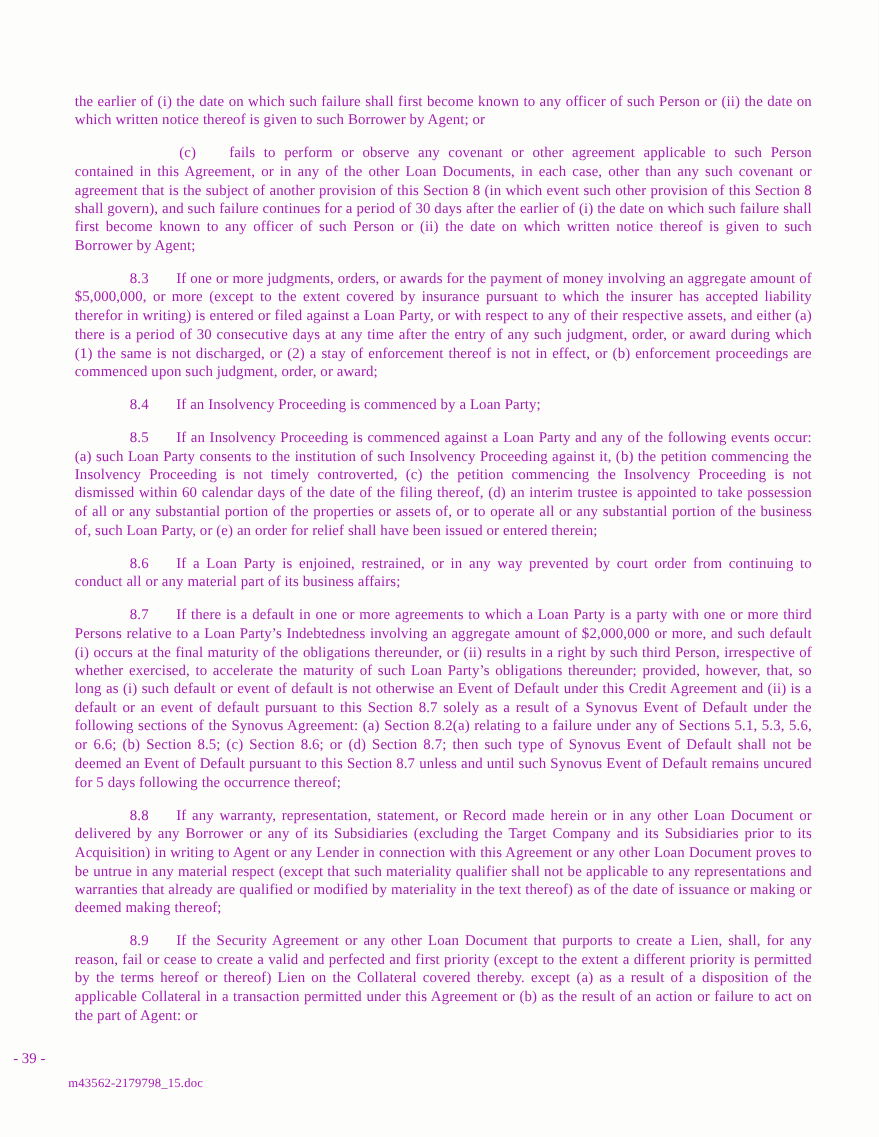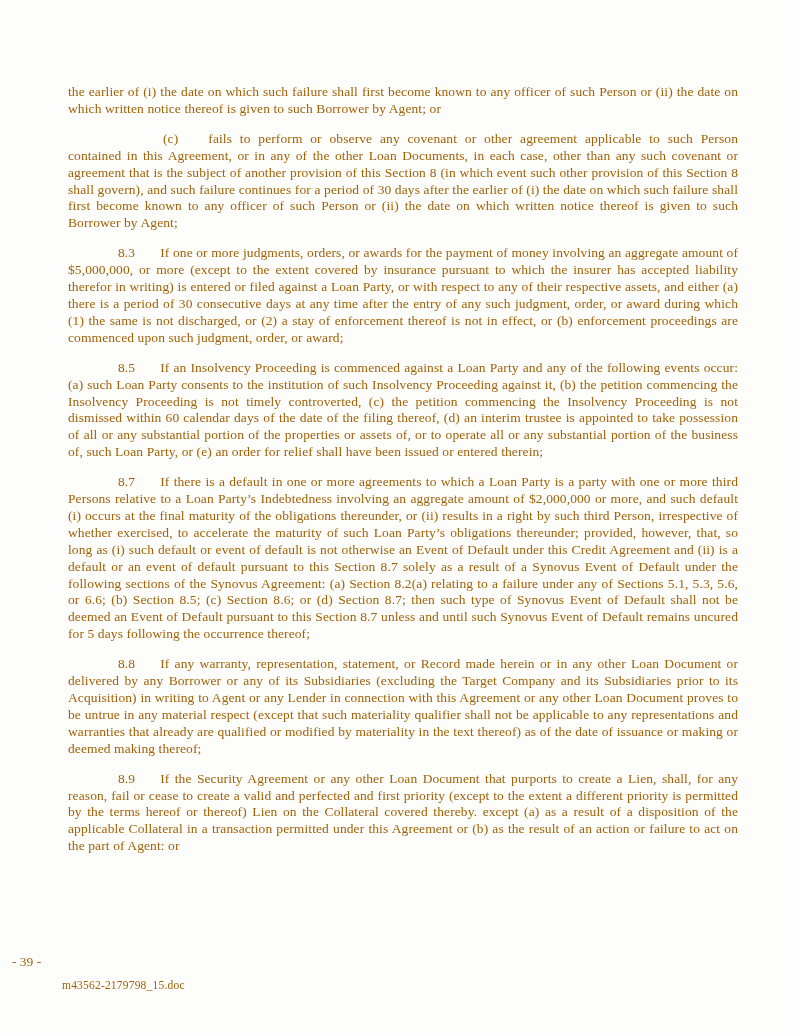--- a/index.html
+++ b/index.html
@@ -8,21 +8,21 @@
     background: #e8e8e8;
   }
   .page {
     position: relative;
     width: 799px;
     height: 1034px;
     margin: 0 auto;
     background: #fdfdfb;
     overflow: hidden;
     font-family: "Liberation Serif", serif;
-    color: #a16207;
+    color: #a21caf;
   }
   .content {
     position: absolute;
     left: 68px;
     top: 84px;
     width: 670px;
   }
   p.para {
     margin: 0 0 13px 0;
     font-size: 13.5px;
@@ -54,20 +54,22 @@
   }
 </style>
 </head>
 <body>
 
 <div class="page">
   <div class="content">
       <p class="para cont"><span>the earlier of (i) the date on which such failure shall first become known to any officer of such Person or (ii) the date on which written notice thereof is given to such Borrower by Agent; or</span></p>
       <p class="para letter"><span>(c)</span><span class="tabgap letter"></span><span>fails to perform or observe any covenant or other agreement applicable to such Person contained in this Agreement, or in any of the other Loan Documents, in each case, other than any such covenant or agreement that is the subject of another provision of this </span><span class="u">Section 8</span><span> (in which event such other provision of this </span><span class="u">Section 8</span><span> shall govern), and such failure continues for a period of 30 days after the earlier of (i) the date on which such failure shall first become known to any officer of such Person or (ii) the date on which written notice thereof is given to such Borrower by Agent;</span></p>
       <p class="para section"><span>8.3</span><span class="tabgap section"></span><span>If one or more judgments, orders, or awards for the payment of money involving an aggregate amount of $5,000,000, or more (except to the extent covered by insurance pursuant to which the insurer has accepted liability therefor in writing) is entered or filed against a Loan Party, or with respect to any of their respective assets, and either (a) there is a period of 30 consecutive days at any time after the entry of any such judgment, order, or award during which (1) the same is not discharged, or (2) a stay of enforcement thereof is not in effect, or (b) enforcement proceedings are commenced upon such judgment, order, or award;</span></p>
+      <p class="para section"><span>8.4</span><span class="tabgap section"></span><span>If an Insolvency Proceeding is commenced by a Loan Party;</span></p>
       <p class="para section"><span>8.5</span><span class="tabgap section"></span><span>If an Insolvency Proceeding is commenced against a Loan Party and any of the following events occur: (a) such Loan Party consents to the institution of such Insolvency Proceeding against it, (b) the petition commencing the Insolvency Proceeding is not timely controverted, (c) the petition commencing the Insolvency Proceeding is not dismissed within 60 calendar days of the date of the filing thereof, (d) an interim trustee is appointed to take possession of all or any substantial portion of the properties or assets of, or to operate all or any substantial portion of the business of, such Loan Party, or (e) an order for relief shall have been issued or entered therein;</span></p>
+      <p class="para section"><span>8.6</span><span class="tabgap section"></span><span>If a Loan Party is enjoined, restrained, or in any way prevented by court order from continuing to conduct all or any material part of its business affairs;</span></p>
       <p class="para section"><span>8.7</span><span class="tabgap section"></span><span>If there is a default in one or more agreements to which a Loan Party is a party with one or more third Persons relative to a Loan Party’s Indebtedness involving an aggregate amount of $2,000,000 or more, and such default (i) occurs at the final maturity of the obligations thereunder, or (ii) results in a right by such third Person, irrespective of whether exercised, to accelerate the maturity of such Loan Party’s obligations thereunder; </span><span class="u">provided</span><span>, </span><span class="u">however</span><span>, that, so long as (i) such default or event of default is not otherwise an Event of Default under this Credit Agreement and (ii) is a default or an event of default pursuant to this Section 8.7 solely as a result of a Synovus Event of Default under the following sections of the Synovus Agreement: (a) Section 8.2(a) relating to a failure under any of Sections 5.1, 5.3, 5.6, or 6.6; (b) Section 8.5; (c) Section 8.6; or (d) Section 8.7; then such type of Synovus Event of Default shall not be deemed an Event of Default pursuant to this Section 8.7 unless and until such Synovus Event of Default remains uncured for 5 days following the occurrence thereof;</span></p>
       <p class="para section"><span>8.8</span><span class="tabgap section"></span><span>If any warranty, representation, statement, or Record made herein or in any other Loan Document or delivered by any Borrower or any of its Subsidiaries (excluding the Target Company and its Subsidiaries prior to its Acquisition) in writing to Agent or any Lender in connection with this Agreement or any other Loan Document proves to be untrue in any material respect (except that such materiality qualifier shall not be applicable to any representations and warranties that already are qualified or modified by materiality in the text thereof) as of the date of issuance or making or deemed making thereof;</span></p>
       <p class="para section"><span>8.9</span><span class="tabgap section"></span><span>If the Security Agreement or any other Loan Document that purports to create a Lien, shall, for any reason, fail or cease to create a valid and perfected and first priority (except to the extent a different priority is permitted by the terms hereof or thereof) Lien on the Collateral covered thereby. except (a) as a result of a disposition of the applicable Collateral in a transaction permitted under this Agreement or (b) as the result of an action or failure to act on the part of Agent: or</span></p>
     </div>
   <div class="footer-pageno">- 39 -</div>
   <div class="footer-filename">m43562-2179798_15.doc</div>
 </div>
 
 </body></html>

